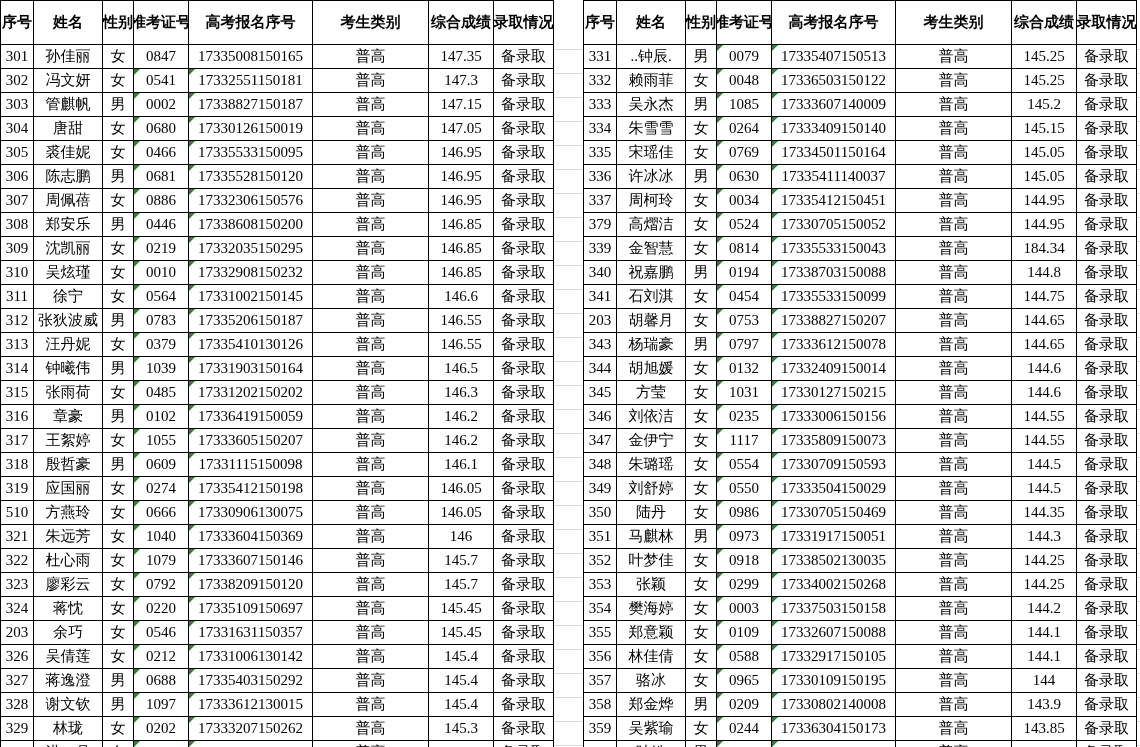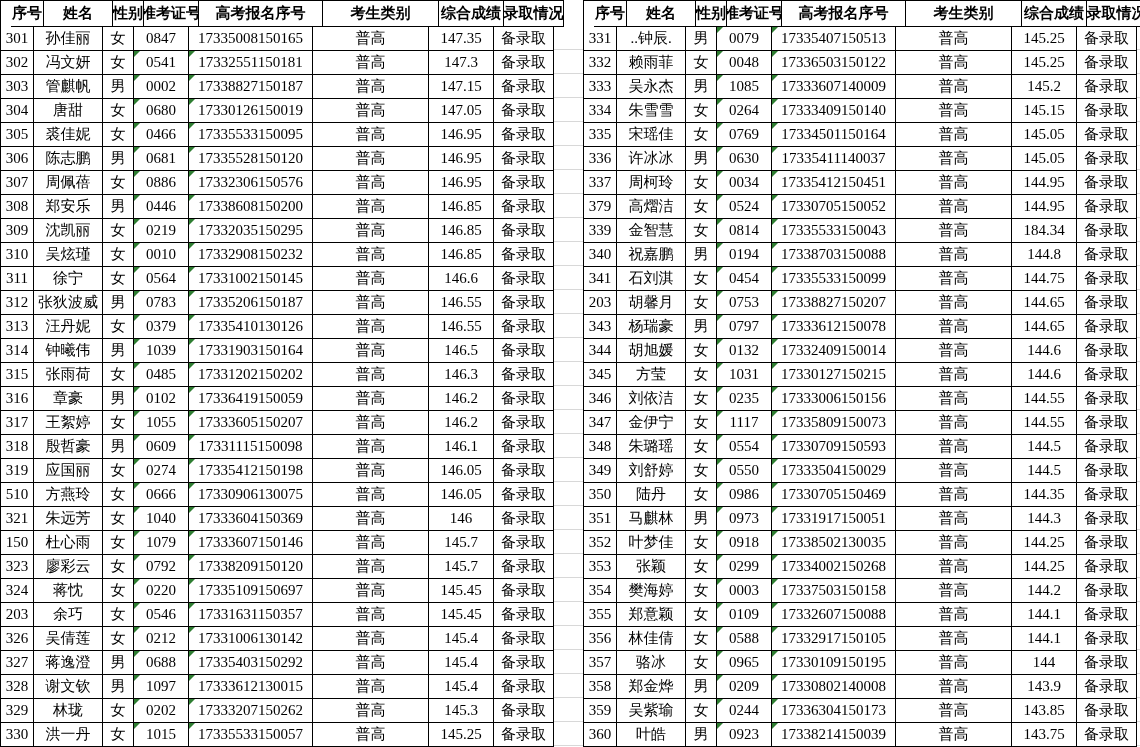--- a/index.html
+++ b/index.html
@@ -11,21 +11,21 @@
   .sheet { position:relative; width:1140px; height:747px; background:#fff; }
 
   .tbl {
     position:absolute; top:0;
     border-top:1px solid #000; border-left:1px solid #000;
   }
   .tbl-left  { left:0; }
   .tbl-right { left:583px; }
 
   .tr { display:flex; height:24px; }
-  .tr.head { height:26px;margin-left:10px; }
+  .tr.head { height:44px; }
 
   .td {
     box-sizing:border-box;
     border-right:1px solid #000; border-bottom:1px solid #000;
     display:flex; align-items:center; justify-content:center;
     font-size:15px; line-height:1; position:relative;
     white-space:nowrap; overflow:hidden;
   }
   .head .td { font-weight:bold; }
 
@@ -265,21 +265,21 @@
         <div class="td c0">321</div>
         <div class="td c1">朱远芳</div>
         <div class="td c2">女</div>
         <div class="td c3">1040<div class="tri"></div></div>
         <div class="td c4">17333604150369<div class="tri"></div></div>
         <div class="td c5">普高</div>
         <div class="td c6">146</div>
         <div class="td c7">备录取</div>
       </div>
       <div class="tr">
-        <div class="td c0">150</div>
+        <div class="td c0">322</div>
         <div class="td c1">杜心雨</div>
         <div class="td c2">女</div>
         <div class="td c3">1079<div class="tri"></div></div>
         <div class="td c4">17333607150146<div class="tri"></div></div>
         <div class="td c5">普高</div>
         <div class="td c6">145.7</div>
         <div class="td c7">备录取</div>
       </div>
       <div class="tr">
         <div class="td c0">323</div>

